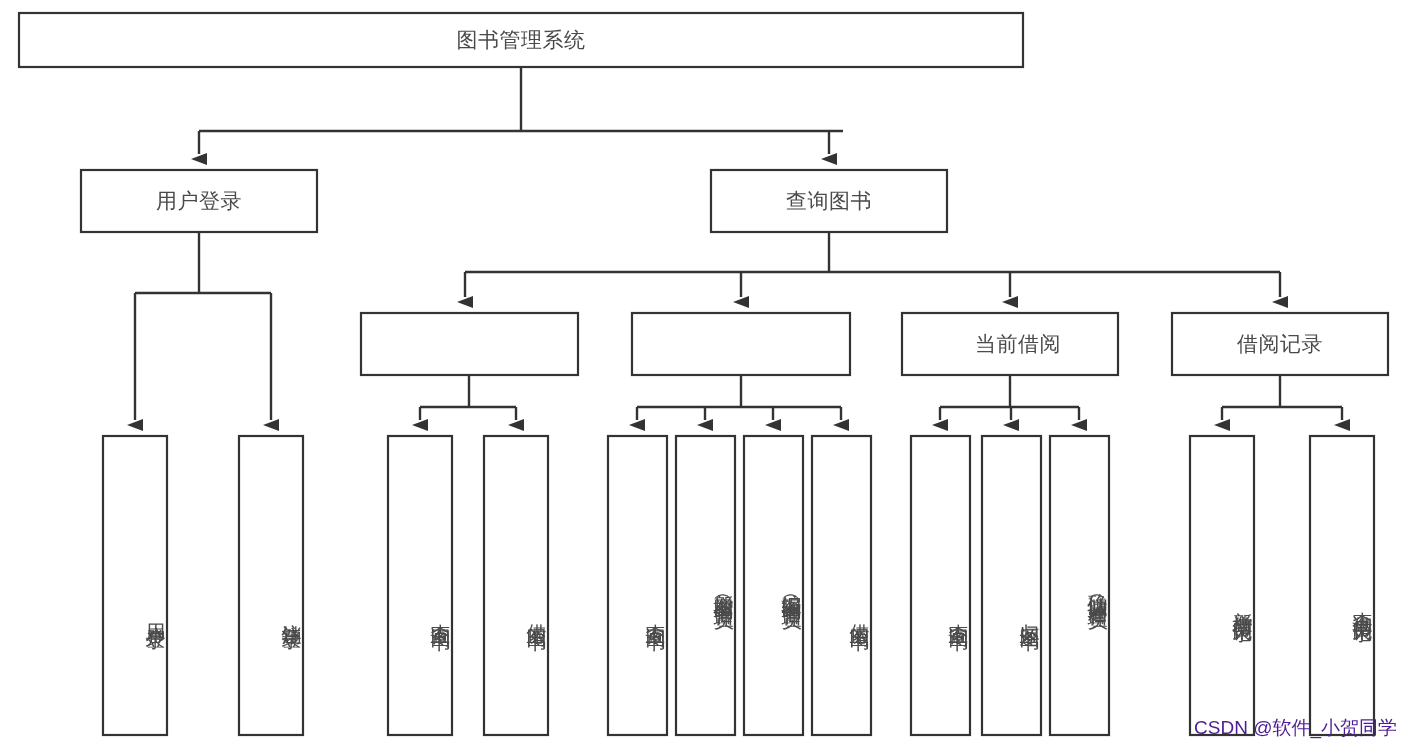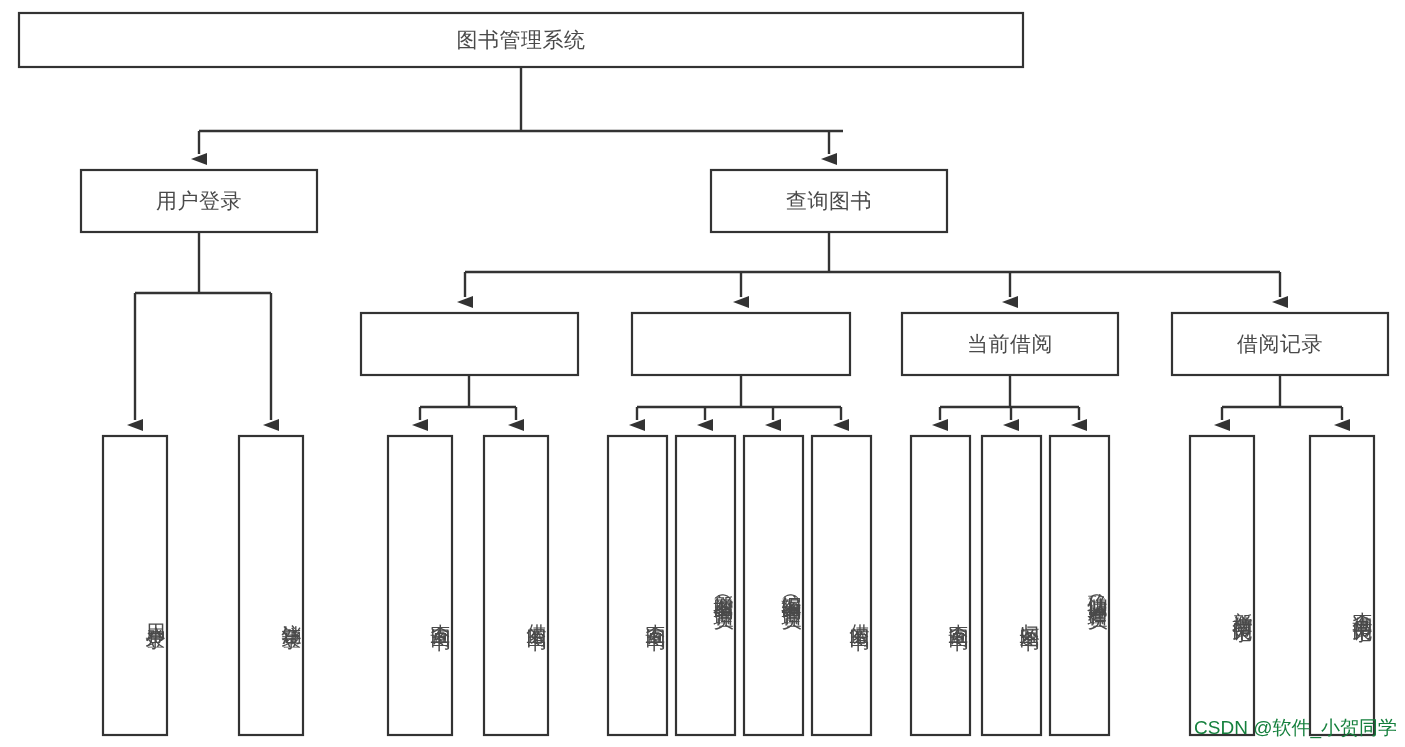--- a/index.html
+++ b/index.html
@@ -58,21 +58,21 @@
     font-size: 20px;
     letter-spacing: 2.5px;
     align-items: flex-start;
     padding-top: 4px;
     box-sizing: border-box;
   }
   .watermark {
     position: absolute;
     right: 8px;
     bottom: 6px;
-    color: #15803d;
+    color: #4c1d95;
     font-size: 19px;
     font-family: "Liberation Sans", "DejaVu Sans", sans-serif;
     white-space: nowrap;
   }
 </style>
 </head>
 <body>
 
 <div id="diagram-root">
 
@@ -160,21 +160,21 @@
     <rect class="node-box" x="1050" y="436" width="59" height="299"></rect>
     <rect class="node-box" x="1190" y="436" width="64" height="299"></rect>
     <rect class="node-box" x="1310" y="436" width="64" height="299"></rect>
   </svg>
 
   <div class="node-label" style="left:19px; top:13px; width:1004px; height:54px;">图书管理系统</div>
 
   <div class="node-label" style="left:81px; top:170px; width:236px; height:62px;">用户登录</div>
   <div class="node-label" style="left:711px; top:170px; width:236px; height:62px;">查询图书</div>
 
-  <div class="node-label" style="left:902px; top:313px; width:216px; height:62px;">当前借阅</div>
+  <div class="node-label" style="left:902px; top:313px; width:216px; height:62px;padding-left:8px;">当前借阅</div>
   <div class="node-label" style="left:1172px; top:313px; width:216px; height:62px;">借阅记录</div>
 
   <div class="node-label vertical" style="left:103px; top:486px; width:64px; height:249px;">用户登录</div>
   <div class="node-label vertical" style="left:239px; top:486px; width:64px; height:249px;">注销登录</div>
   <div class="node-label vertical" style="left:388px; top:486px; width:64px; height:249px;">查询图书</div>
   <div class="node-label vertical" style="left:484px; top:486px; width:64px; height:249px;">借阅图书</div>
   <div class="node-label vertical" style="left:608px; top:486px; width:59px; height:249px;">查询图书</div>
   <div class="node-label vertical" style="left:676px; top:440px; width:59px; height:295px;">新增图书（管理员）</div>
   <div class="node-label vertical" style="left:744px; top:440px; width:59px; height:295px;">编辑图书（管理员）</div>
   <div class="node-label vertical" style="left:812px; top:486px; width:59px; height:249px;">借阅图书</div>

